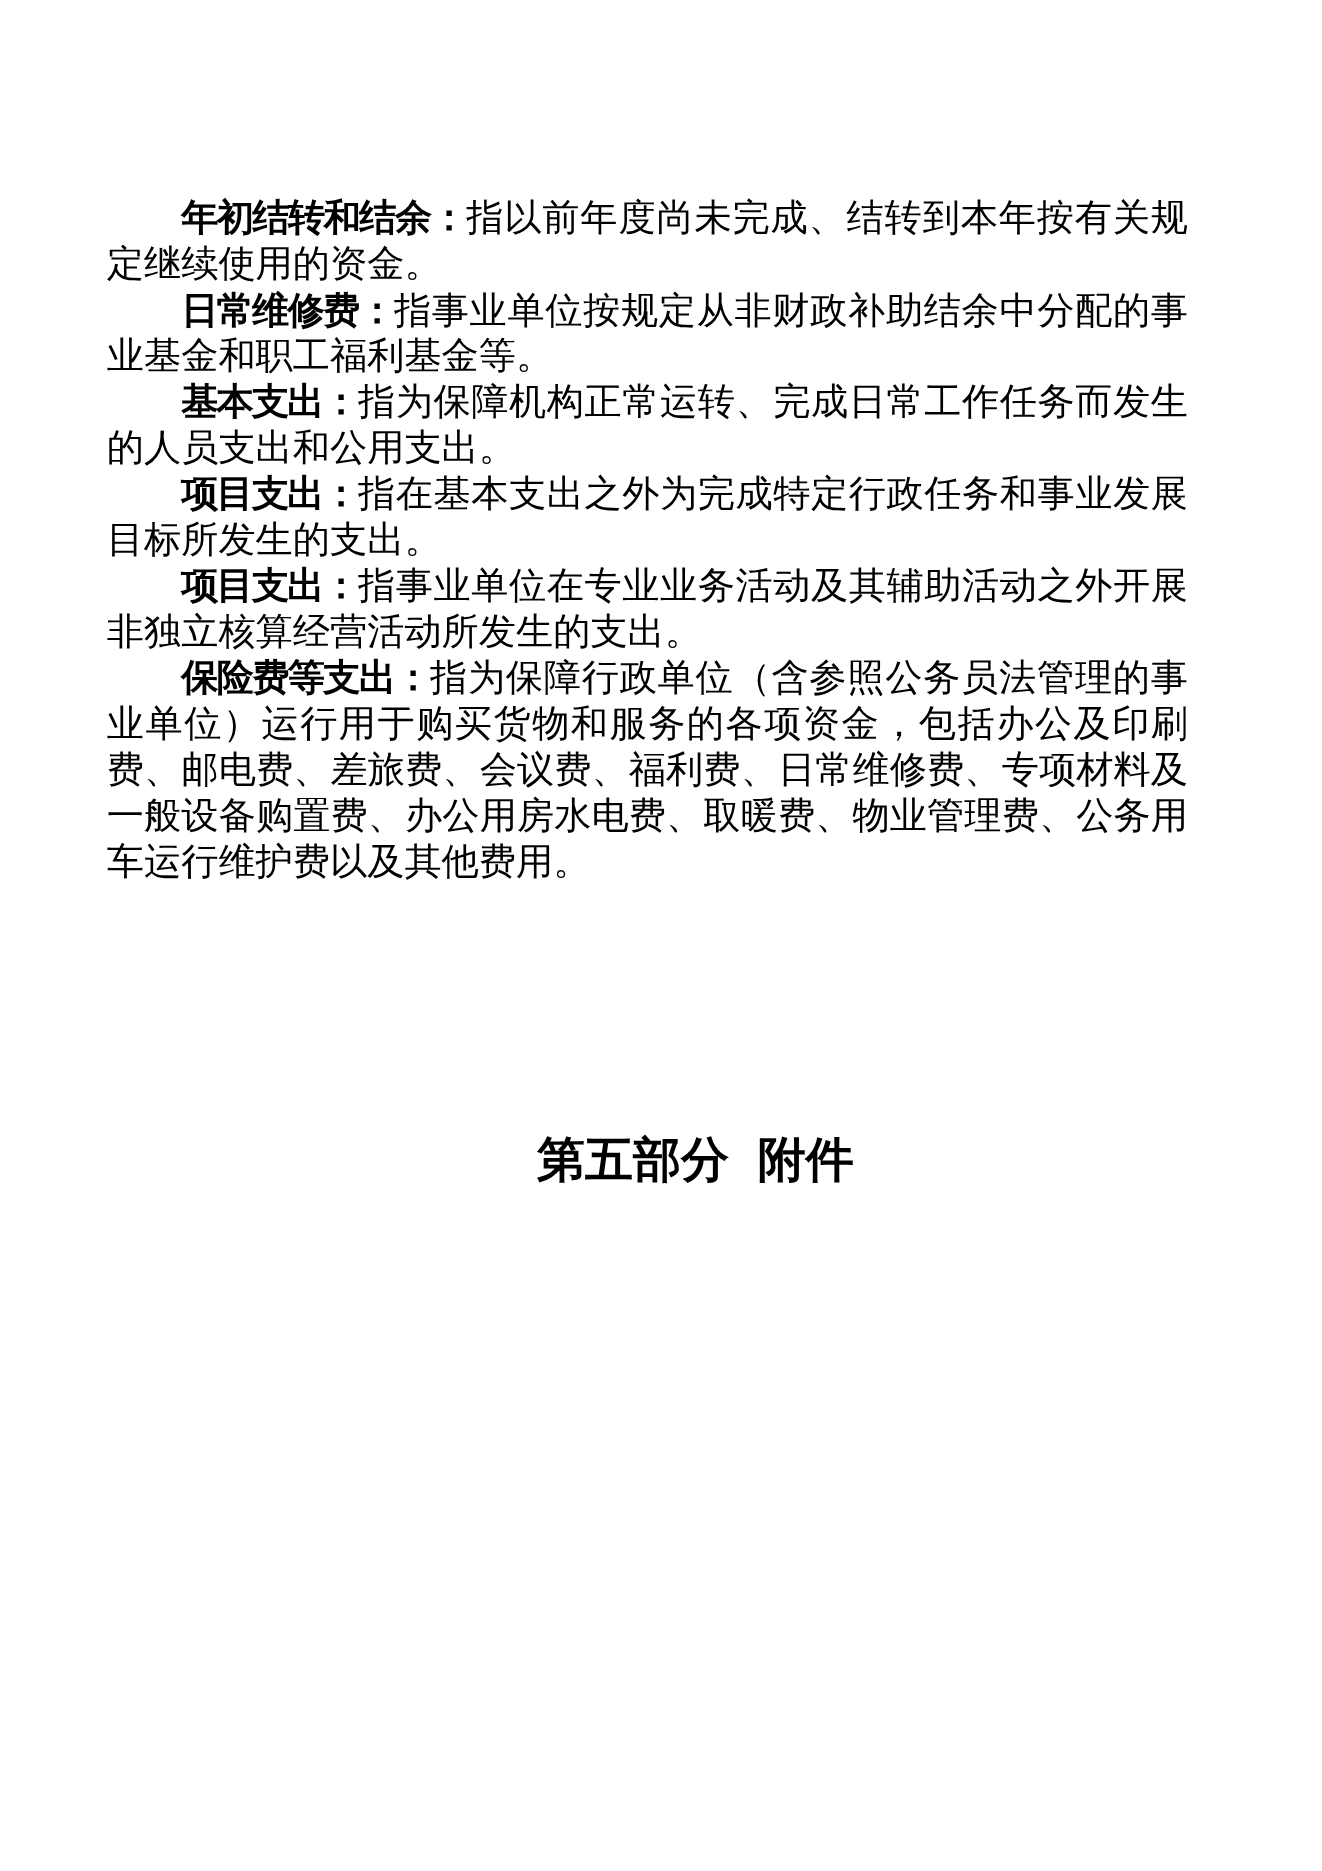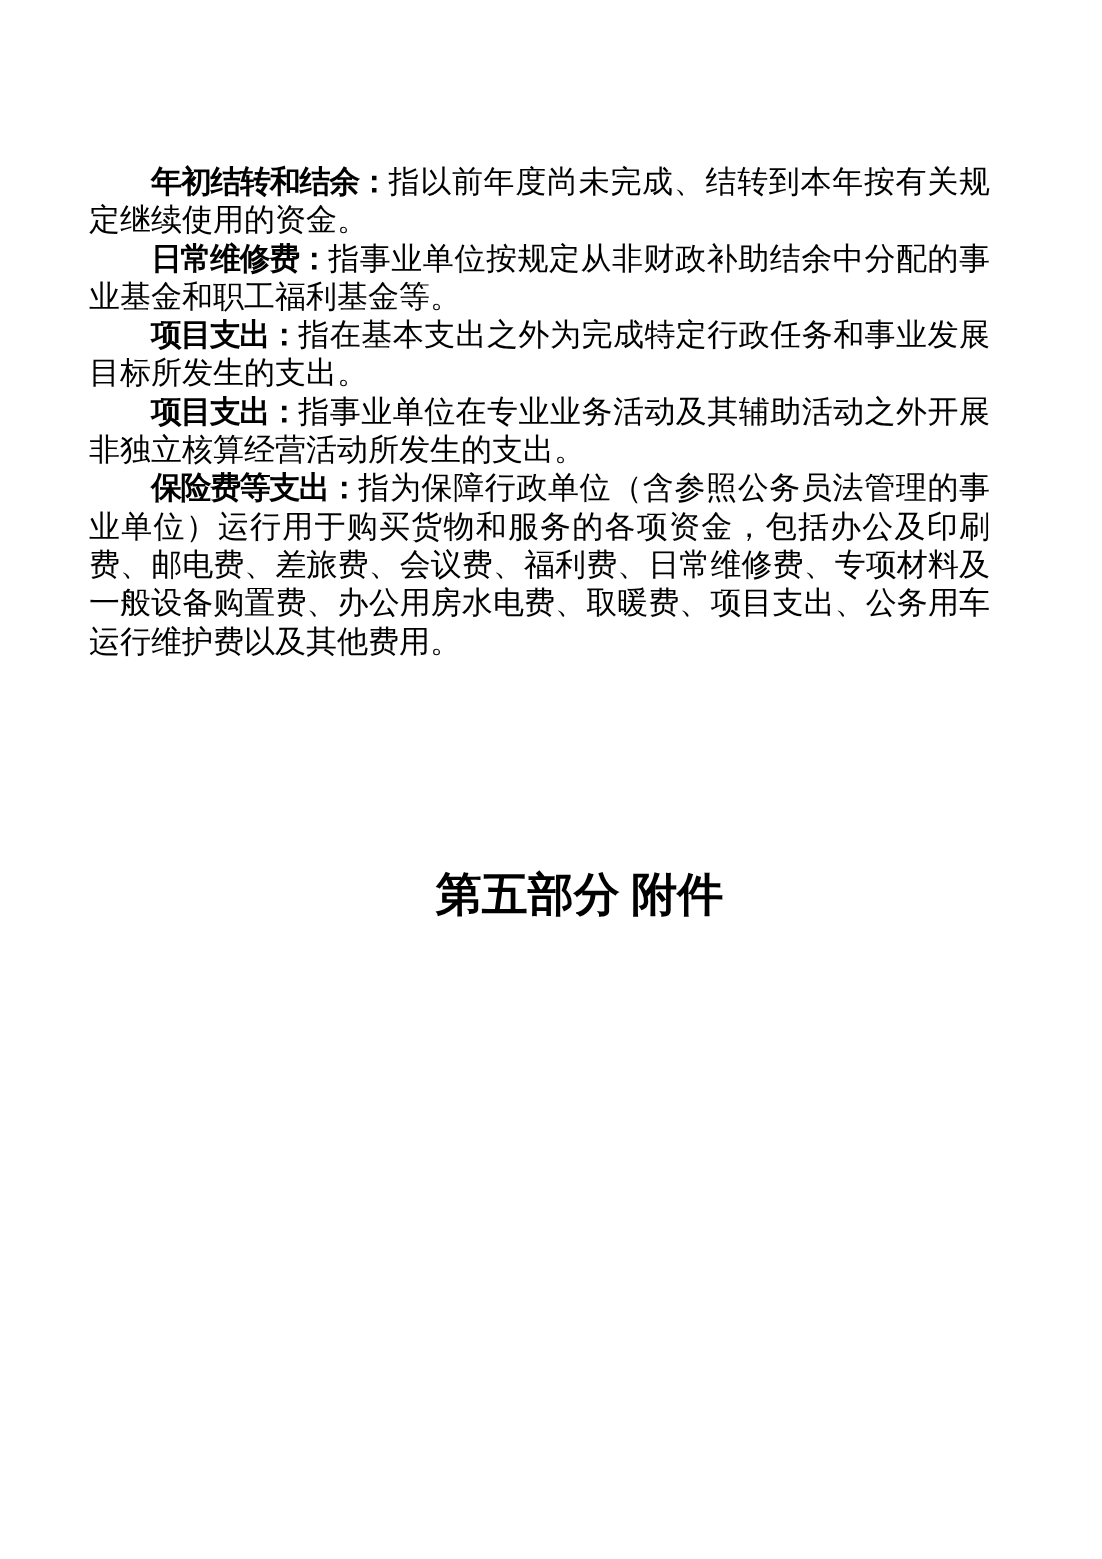--- a/index.html
+++ b/index.html
@@ -34,52 +34,55 @@
     font-family: "Liberation Sans", sans-serif;
     letter-spacing: -2px;
   }
   .definition {
     font-family: "Liberation Serif", serif;
   }
   .section-title {
     margin-top: 206px;
     padding-left: 80px;
     text-align: center;
-    font-size: 46px;
+    font-size: 40px;
     line-height: 55px;
     font-weight: bold;
-    font-family: Liberation Serif, serif;
+    font-family: Liberation Mono, monospace;
     color: #000000;
   }
 </style>
 </head>
 <body>
 
 <div class="page">
   <div class="content">
 
     <p>
       <strong class="term">年初结转和结余：</strong><span class="definition">指以前年度尚未完成、结转到本年按有关规定继续使用的资金。</span>
     </p>
 
     <p>
       <strong class="term">日常维修费：</strong><span class="definition">指事业单位按规定从非财政补助结余中分配的事业基金和职工福利基金等。</span>
     </p>
 
 
+    <p>
+      <strong class="term">基本支出：</strong><span class="definition">指为保障机构正常运转、完成日常工作任务而发生的人员支出和公用支出。</span>
+    </p>
 
     <p>
       <strong class="term">项目支出：</strong><span class="definition">指在基本支出之外为完成特定行政任务和事业发展目标所发生的支出。</span>
     </p>
 
     <p>
       <strong class="term">项目支出：</strong><span class="definition">指事业单位在专业业务活动及其辅助活动之外开展非独立核算经营活动所发生的支出。</span>
     </p>
 
 
     <p>
-      <strong class="term">保险费等支出：</strong><span class="definition">指为保障行政单位（含参照公务员法管理的事业单位）运行用于购买货物和服务的各项资金，包括办公及印刷费、邮电费、差旅费、会议费、福利费、日常维修费、专项材料及一般设备购置费、办公用房水电费、取暖费、项目支出、公务用车运行维护费以及其他费用。</span>
+      <strong class="term">保险费等支出：</strong><span class="definition">指为保障行政单位（含参照公务员法管理的事业单位）运行用于购买货物和服务的各项资金，包括办公及印刷费、邮电费、差旅费、会议费、福利费、日常维修费、专项材料及一般设备购置费、办公用房水电费、取暖费、物业管理费、公务用车运行维护费以及其他费用。</span>
     </p>
 
     <h1 class="section-title">第五部分 附件</h1>
 
   </div>
 </div>
 
 </body></html>

